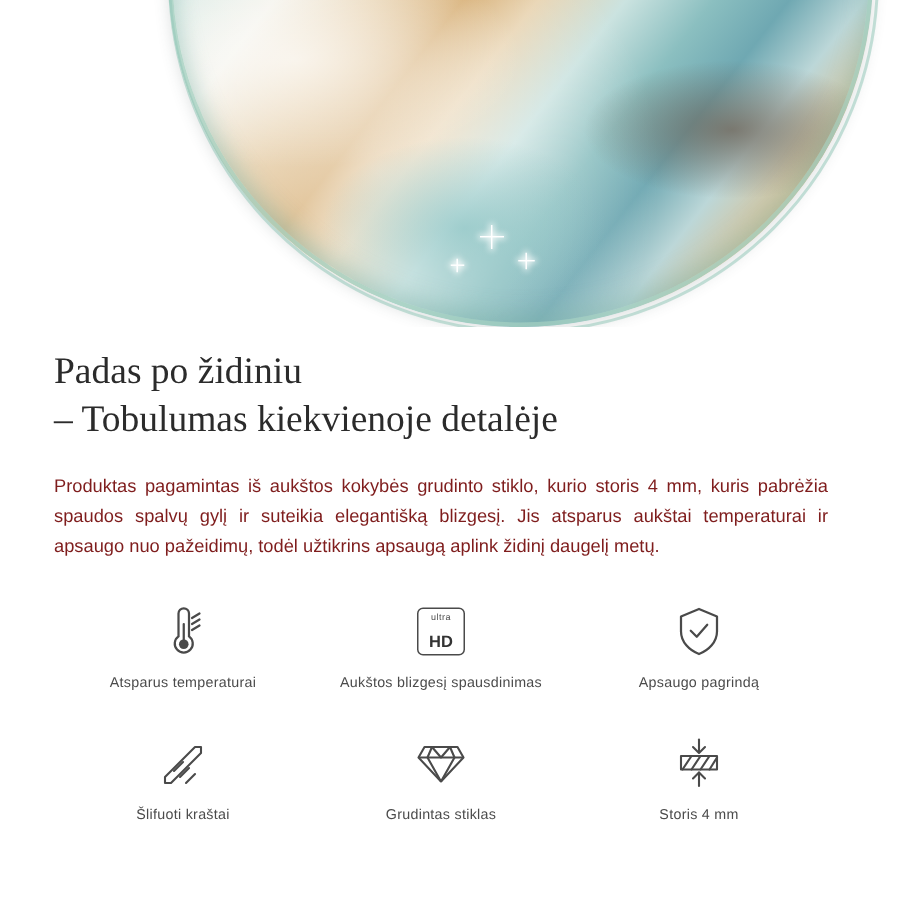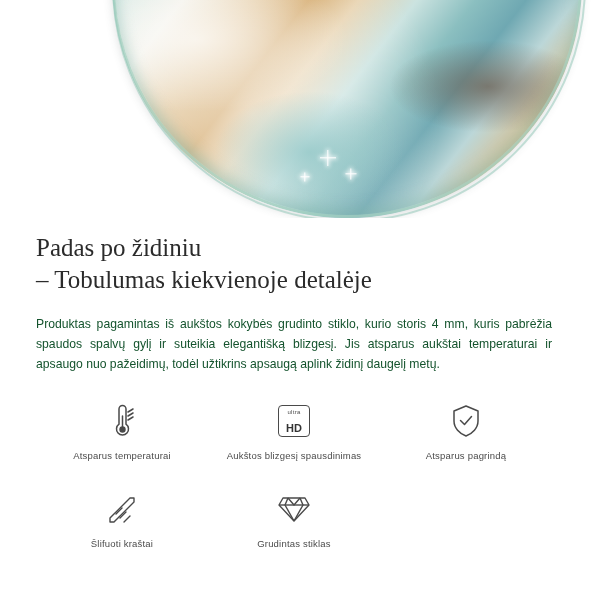--- a/index.html
+++ b/index.html
@@ -131,21 +131,21 @@
     font-weight: 400;
     margin: 0;
   }
   .headline .line2 { display: block; font-family: Liberation Serif, serif; }
 
   .body-copy {
     margin-top: 18px;
     font-family: "Liberation Sans", sans-serif;
     font-size: 12.2px;
     line-height: 20px;
-    color: #14532d;
+    color: #7f1d1d;
     max-width: 534px;
     text-align: justify;
   }
 
   
   .features {
     margin-top: 24px;
     display: grid;
     grid-template-columns: repeat(3, 1fr);
     grid-template-rows: repeat(2, 82px);
@@ -242,21 +242,21 @@
         <div class="feature-label">Aukštos blizgesį spausdinimas</div>
       </div>
 
       <div class="feature">
         <div class="feature-icon">
           <svg width="34" height="38" viewBox="0 0 34 38" fill="none" stroke="#4a4a4a" stroke-width="1.5" stroke-linejoin="round" stroke-linecap="round">
             <path d="M17 4 L29 9 V19 C29 26 23.5 31.5 17 34 C10.5 31.5 5 26 5 19 V9 L17 4 Z"></path>
             <polyline points="11.5,18.5 15.5,22.5 22.5,14.5"></polyline>
           </svg>
         </div>
-        <div class="feature-label">Atsparus pagrindą</div>
+        <div class="feature-label">Apsaugo pagrindą</div>
       </div>
 
       <div class="feature">
         <div class="feature-icon">
           <svg width="38" height="34" viewBox="0 0 38 34" fill="none" stroke="#4a4a4a" stroke-width="1.4" stroke-linecap="round">
             <path d="M7 26 L27 6 L31 6 L31 10 L11 30 L7 30 Z" stroke-linejoin="round"></path>
             <line x1="13" y1="22" x2="19" y2="16"></line>
             <line x1="17" y1="26" x2="23" y2="20"></line>
             <line x1="21" y1="30" x2="27" y2="24"></line>
           </svg>
@@ -270,16 +270,32 @@
             <path d="M8 6 H30 L34 13 L19 29 L4 13 Z"></path>
             <path d="M4 13 H34"></path>
             <path d="M13 6 L10 13 L19 29"></path>
             <path d="M25 6 L28 13 L19 29"></path>
             <path d="M13 6 L19 13 L25 6"></path>
           </svg>
         </div>
         <div class="feature-label">Grudintas stiklas</div>
       </div>
 
+      <div class="feature">
+        <div class="feature-icon">
+          <svg width="38" height="36" viewBox="0 0 38 36" fill="none" stroke="#4a4a4a" stroke-width="1.4" stroke-linecap="round" stroke-linejoin="round">
+            <line x1="19" y1="2" x2="19" y2="10"></line>
+            <polyline points="15,7 19,11 23,7"></polyline>
+            <rect x="7" y="13" width="24" height="9"></rect>
+            <line x1="8" y1="22" x2="14" y2="13"></line>
+            <line x1="14" y1="22" x2="20" y2="13"></line>
+            <line x1="20" y1="22" x2="26" y2="13"></line>
+            <line x1="26" y1="22" x2="31" y2="14"></line>
+            <polyline points="15,28 19,24 23,28"></polyline>
+            <line x1="19" y1="24" x2="19" y2="33"></line>
+          </svg>
+        </div>
+        <div class="feature-label">Storis 4 mm</div>
+      </div>
 
     </div>
   </div>
 </div>
 
 </body></html>

